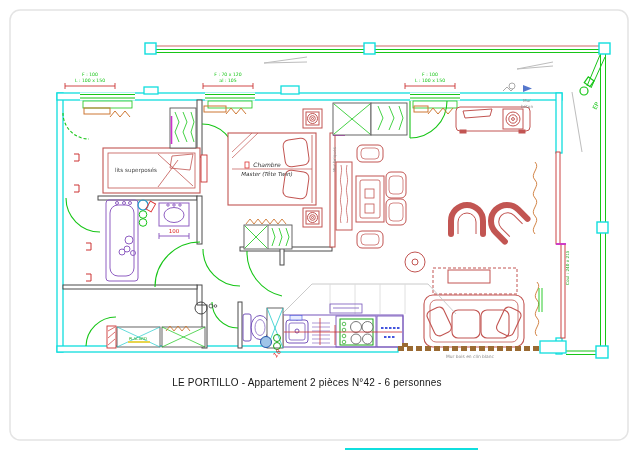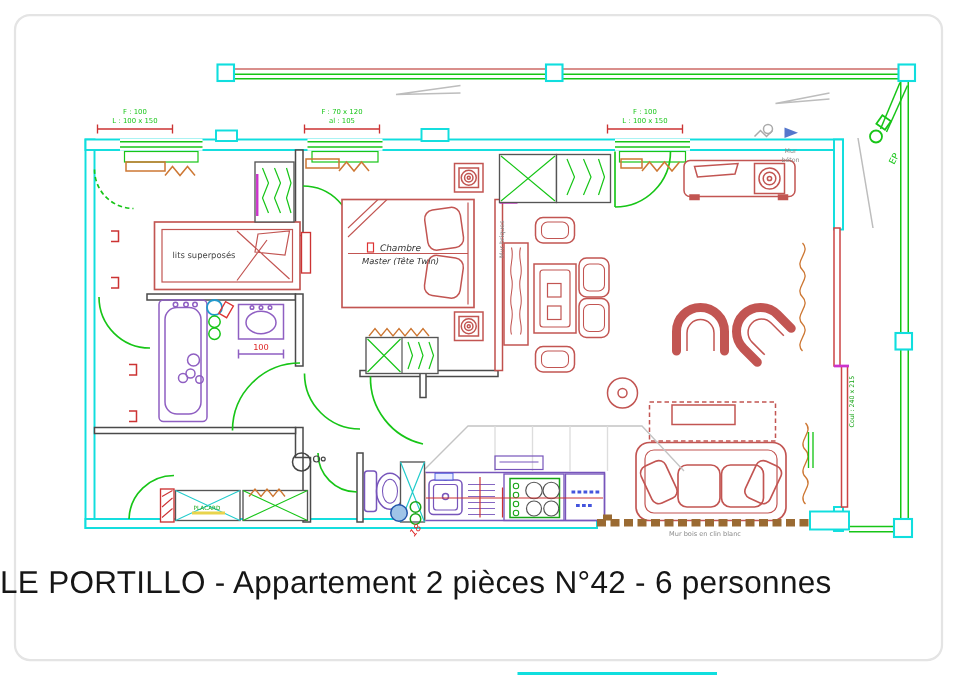--- a/index.html
+++ b/index.html
@@ -1,20 +1,20 @@
 <!DOCTYPE html>
 <html><head>
 <meta charset="utf-8">
 <style>
   html,body{margin:0;padding:0;background:#fff;}
   .page{position:relative;width:640px;height:452px;background:#ffffff;overflow:hidden;
         font-family:"Liberation Sans",sans-serif;}
   .plan-svg{position:absolute;left:0;top:0;}
-  .title{position:absolute;left:0;top:377px;width:614px;
-         font-size:21px;color:#161616;letter-spacing:.2px;}
+  .title{position:absolute;left:0;top:377px;width:614px;text-align:center;
+         font-size:10px;color:#161616;letter-spacing:.2px;}
   .bottom-mark{position:absolute;left:345px;top:448px;width:133px;height:2px;background:#10dede;}
   svg text{font-family:"DejaVu Sans",sans-serif;}
 </style>
 </head>
 <body>
 
 <div class="page">
 <svg class="plan-svg" width="640" height="452" viewBox="0 0 640 452">
 
   <rect x="10" y="10" width="618" height="430" rx="10" fill="none" stroke="#e4e4e4" stroke-width="1.5"></rect>

